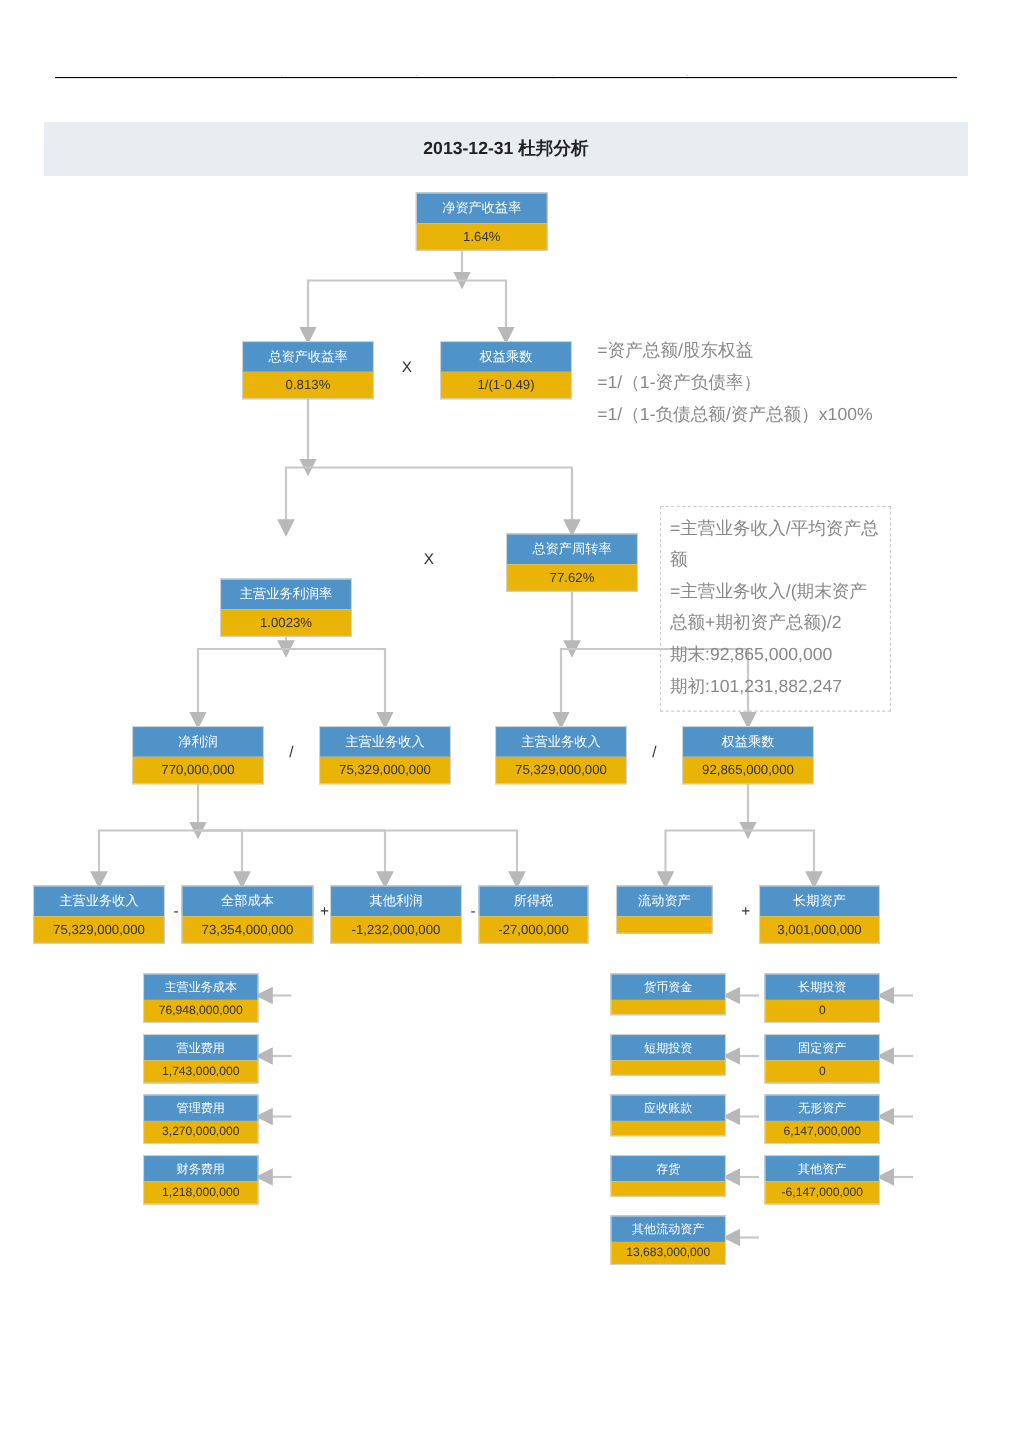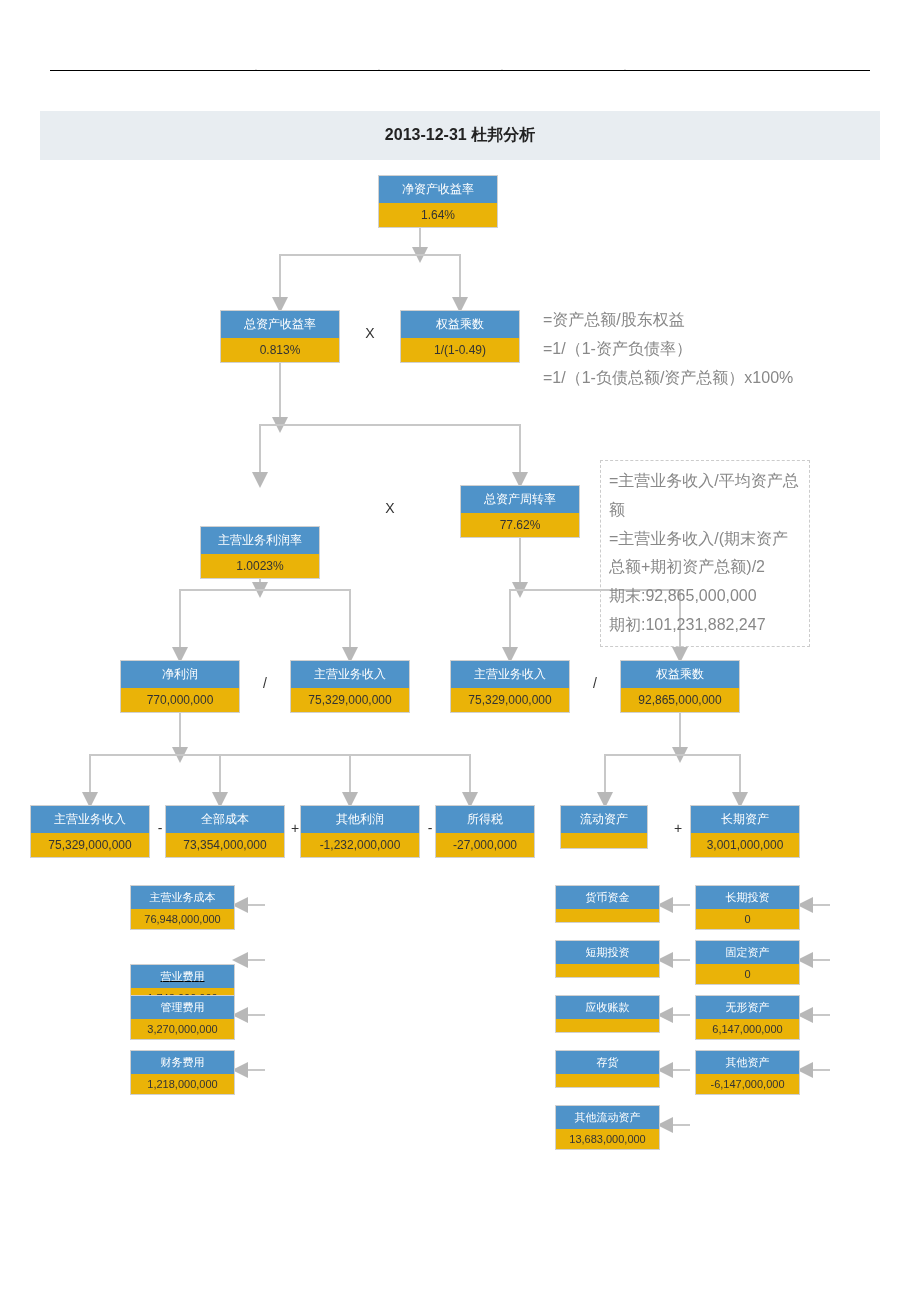--- a/index.html
+++ b/index.html
@@ -167,21 +167,21 @@
     <div class="op" style="left:628px; top:660px;">+</div>
     <div class="node" style="left:650px; top:645px; width:110px;">
       <div class="hd">长期资产</div>
       <div class="vl">3,001,000,000</div>
     </div>
 
     <div class="node mini" style="left:90px; top:725px;">
       <div class="hd">主营业务成本</div>
       <div class="vl">76,948,000,000</div>
     </div>
-    <div class="node mini" style="left:90px; top:804px;text-decoration:underline;">
+    <div class="node mini" style="left:90px; top:780px;">
       <div class="hd">营业费用</div>
       <div class="vl">1,743,000,000</div>
     </div>
     <div class="node mini" style="left:90px; top:835px;">
       <div class="hd">管理费用</div>
       <div class="vl">3,270,000,000</div>
     </div>
     <div class="node mini" style="left:90px; top:890px;">
       <div class="hd">财务费用</div>
       <div class="vl">1,218,000,000</div>

